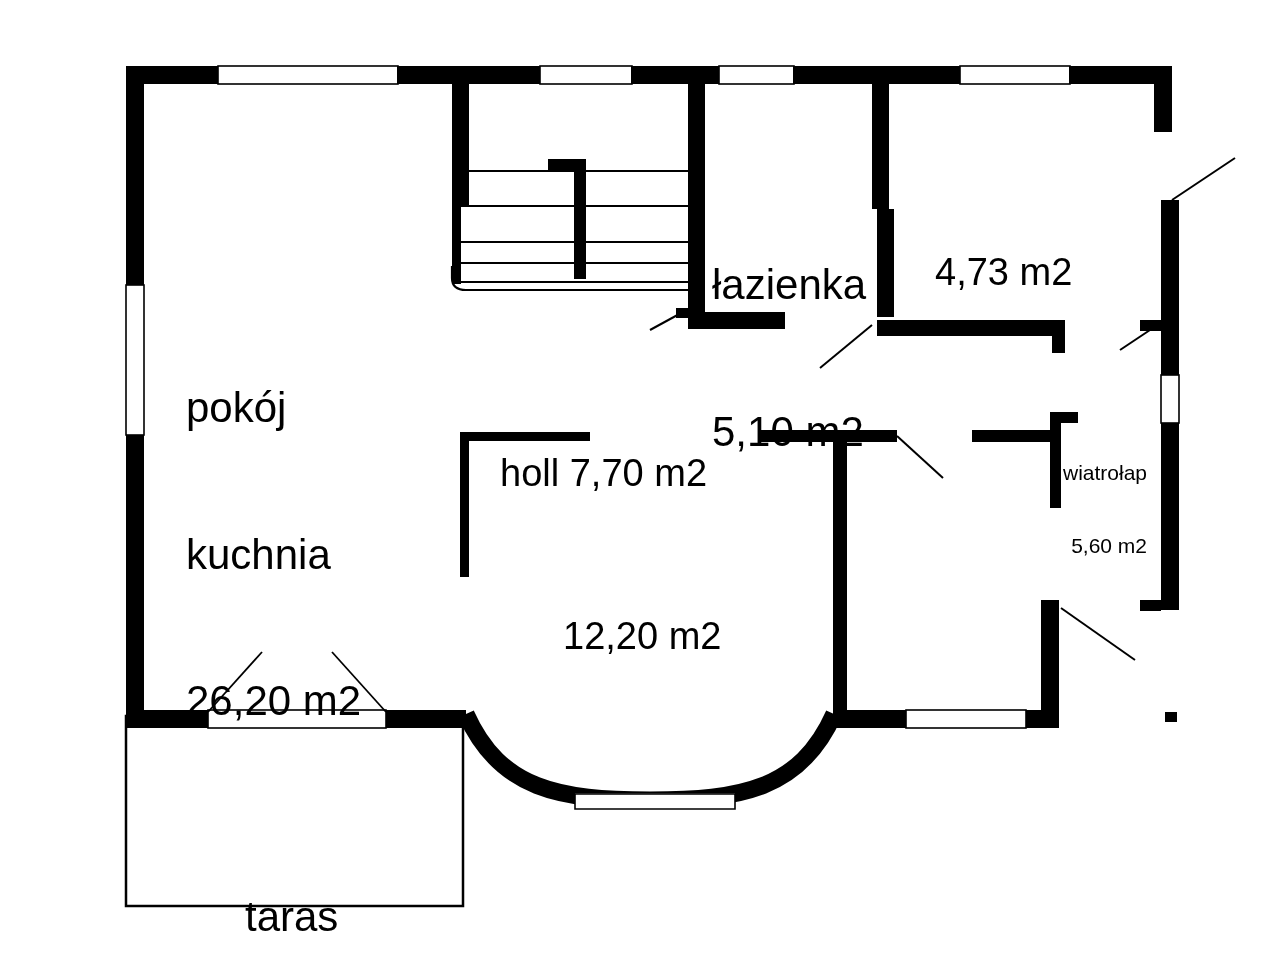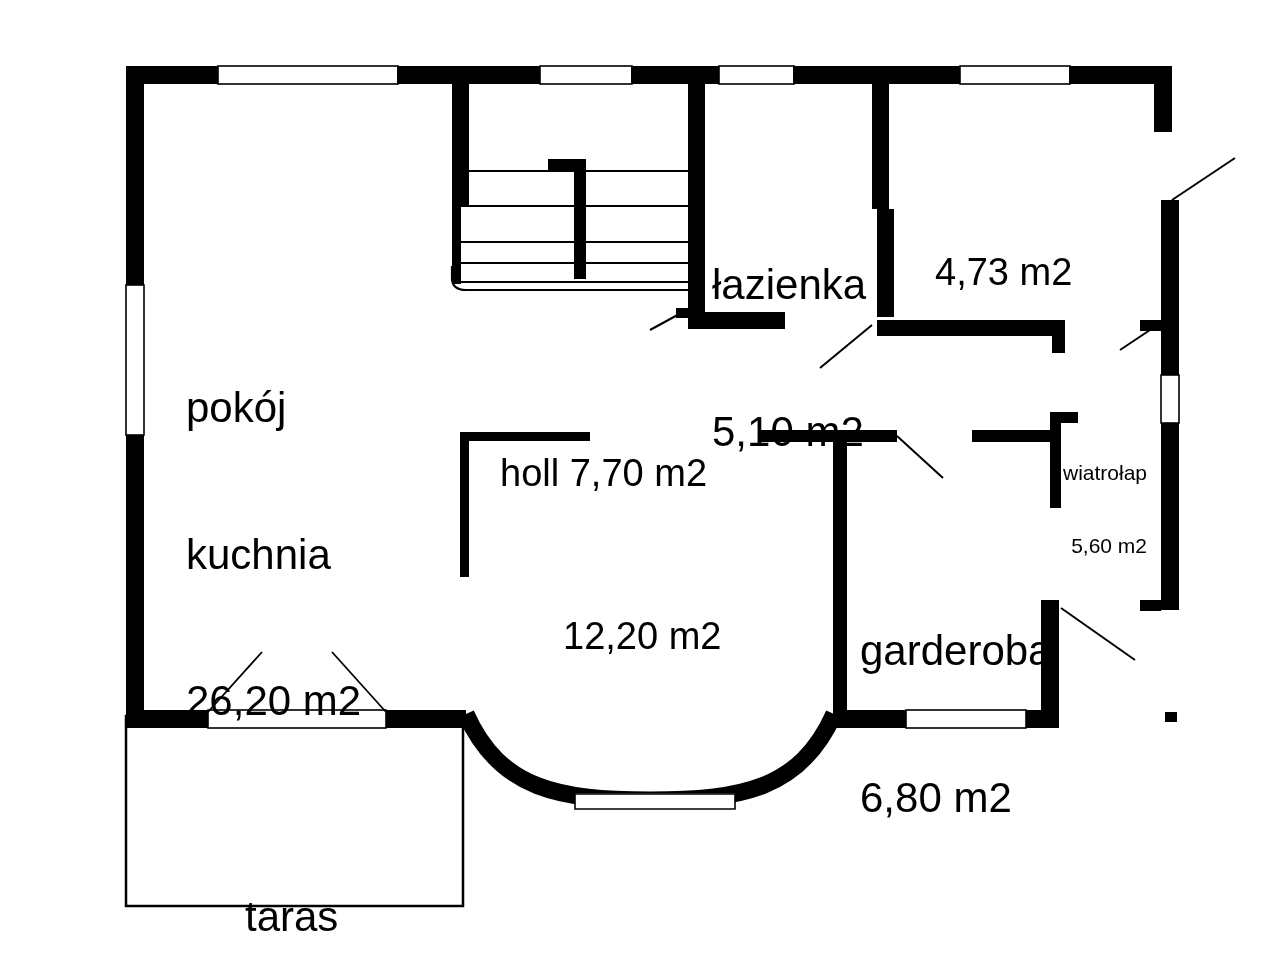--- a/index.html
+++ b/index.html
@@ -169,24 +169,20 @@
   </div>
 
   <div class="room-label label-lg label-left" style="left:500px; top:363px;">
     <div>holl 7,70 m2</div>
   </div>
 
   <div class="room-label label-lg label-left" style="left:563px; top:526px;">
     <div>12,20 m2</div>
   </div>
 
-  <div class="room-label label-md label-left" style="left:860px; top:530px;">
-    <div>garderoba</div>
-    <div>6,80 m2</div>
-  </div>
 
   <div class="room-label label-sm label-left" style="left:1063px; top:412px;text-align:right;">
     <div>wiatrołap</div>
     <div>5,60 m2</div>
   </div>
 
   <div class="room-label label-md label-left" style="left:245px; top:796px;">
     <div>taras</div>
   </div>
 

